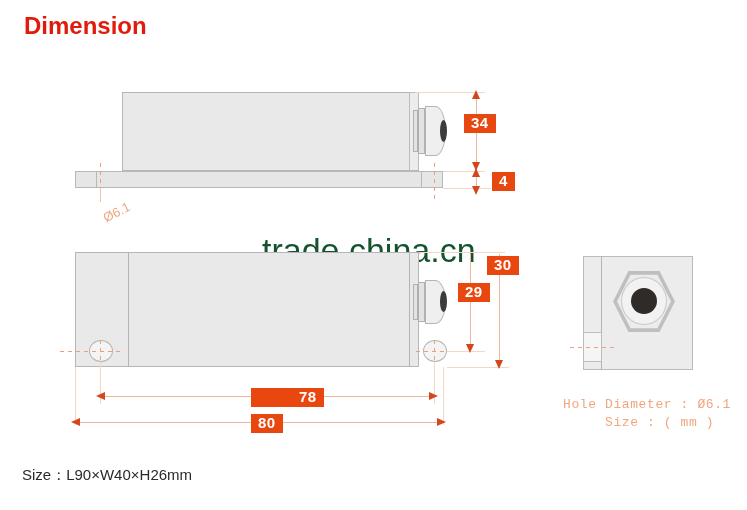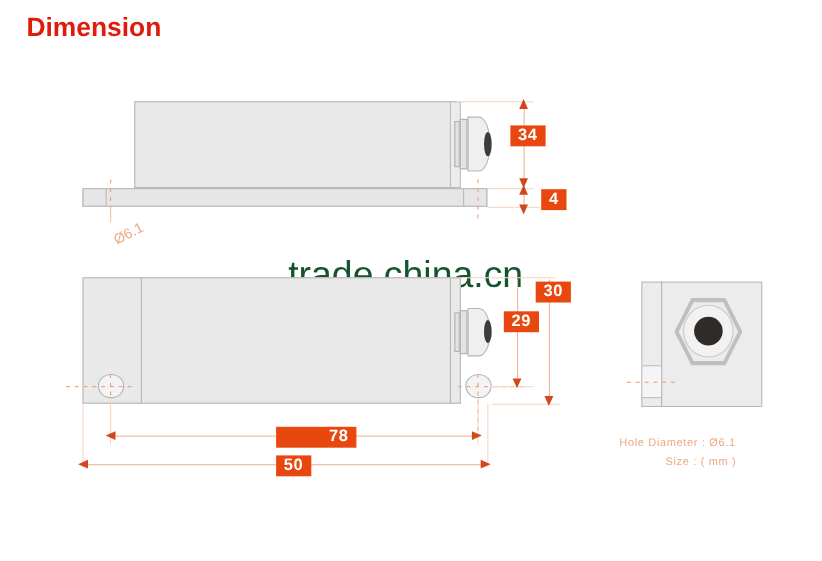--- a/index.html
+++ b/index.html
@@ -142,23 +142,23 @@
   }
   .nut-bore{
     position:absolute;
     border-radius:50%;
     background:#2e2b28;
   }
 
   
   .note{
     position:absolute;
-    font-size:10px;
+    font-size:13px;
     color:#efa781;
-    font-family:Liberation Sans, sans-serif;
+    font-family:Liberation Mono, monospace;
     white-space:nowrap;
     letter-spacing:0.6px;
   }
 
   
   .size-caption{
     position:absolute;left:22px;top:466px;
     font-size:15px;color:#2b2b2b;
     font-family:"Liberation Sans", sans-serif;
     white-space:nowrap;
@@ -258,35 +258,36 @@
     <div class="ext-v" style="left:434px;top:362px;height:42px;"></div>
 
     <div class="dim-line-h" style="left:102px;top:396px;width:330px;"></div>
     <div class="arrow arr-left" style="left:96px;top:392px;"></div>
     <div class="arrow arr-right" style="left:429px;top:392px;"></div>
     <div class="dim-chip" style="left:251px;top:388px;padding-left:48px;">78</div>
 
     <div class="dim-line-h" style="left:77px;top:422px;width:364px;"></div>
     <div class="arrow arr-left" style="left:71px;top:418px;"></div>
     <div class="arrow arr-right" style="left:437px;top:418px;"></div>
-    <div class="dim-chip" style="left:251px;top:414px;">50</div>
+    <div class="dim-chip" style="left:251px;top:414px;">80</div>
   </div>
 
   <div>
 
     <div class="part body-fill2" style="left:583px;top:256px;width:110px;height:114px;"></div>
 
     <div class="vline" style="left:601px;top:256px;height:114px;"></div>
 
     <div class="part" style="left:583px;top:332px;width:19px;height:30px;background:#f5f5f5;border:1px solid #bdbdbd;"></div>
     <div class="center-h" style="left:570px;top:347px;width:45px;"></div>
 
     <div class="hexring" style="left:613px;top:269px;width:62px;height:65px;"></div>
     <div class="hexinner" style="left:617px;top:273px;width:54px;height:57px;"></div>
     <div class="nut-circle" style="left:621px;top:277px;width:46px;height:48px;"></div>
     <div class="nut-bore" style="left:631px;top:288px;width:26px;height:26px;"></div>
   </div>
 
   <div class="note" style="left:563px;top:397px;">Hole Diameter : Ø6.1</div>
   <div class="note" style="left:605px;top:415px;">Size : ( mm )</div>
 
+  <div class="size-caption">Size：L90×W40×H26mm</div>
 
 </div>
 
 </body></html>

